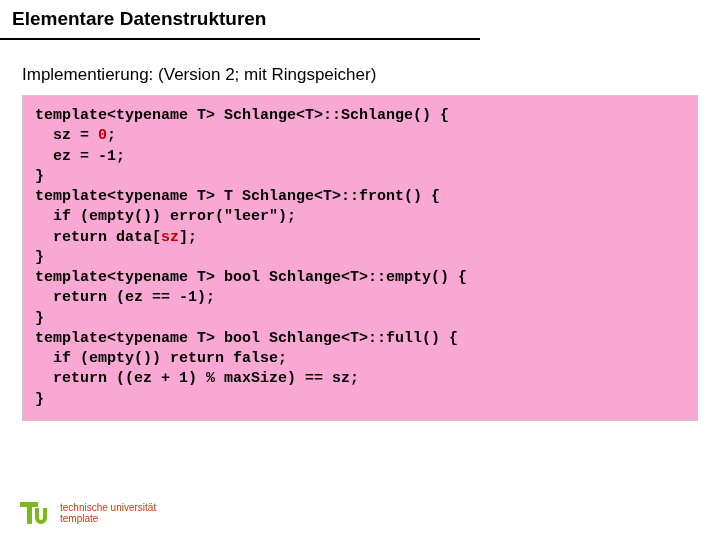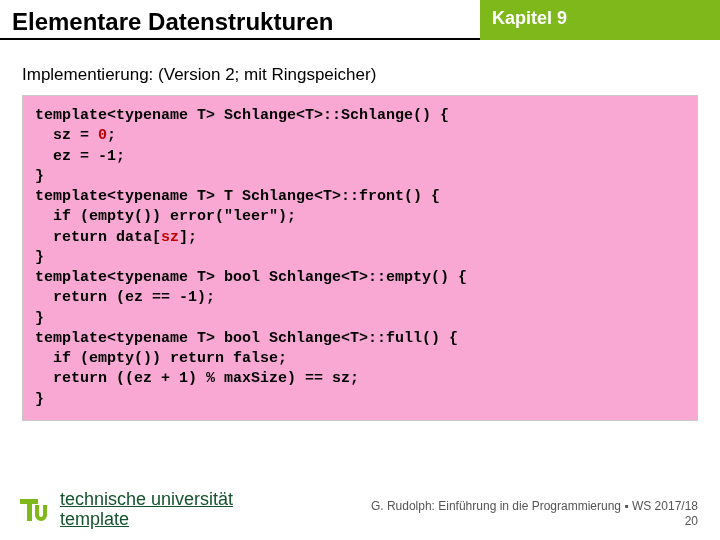--- a/index.html
+++ b/index.html
@@ -12,21 +12,21 @@
     overflow: hidden;
   }
   .header {
     width: 100%;
     height: 40px;
     display: flex;
   }
   .header-left {
     background: #fff;
     color: #000;
-    font-size: 24px;
+    font-size: 19px;
     font-weight: bold;
     padding: 8px 12px;
     flex: 0 0 480px;
     border-bottom: 2px solid #000;
   }
   .header-right {
     background: #7fb81a;
     color: #fff;
     font-size: 18px;
     font-weight: bold;
@@ -66,33 +66,31 @@
     font-size: 12px;
     color: #555;
   }
   .logo {
     display: flex;
     align-items: center;
     gap: 8px;
   }
   .logo svg { display: block; }
   .logo-text {
-    color: #14532d;
-    font-size: 18px;
+    color: #c2410c;
+    font-size: 10px;
     line-height: 1.1;
-    text-decoration: underline;
   }
   .footer-right { text-align: right; line-height: 1.3; }
 </style>
 </head>
 <body>
 
 <div class="header">
   <div class="header-left">Elementare Datenstrukturen</div>
-  <div class="header-right">Kapitel 9</div>
 </div>
 
 <div class="content">
   <div class="subtitle">Implementierung: (Version 2; mit Ringspeicher)</div>
 
   <div class="codebox"><span>template&lt;typename T&gt; Schlange&lt;T&gt;::Schlange() {</span>
 <span>  sz = </span><span class="hl">0</span><span>;</span>
 <span>  ez = -1;</span>
 <span>}</span>
 <span>template&lt;typename T&gt; T Schlange&lt;T&gt;::front() {</span>
@@ -114,17 +112,13 @@
       <rect x="0" y="0" width="34" height="34" fill="none"></rect>
       <rect x="2" y="6" width="18" height="5" fill="#7fb81a"></rect>
       <rect x="9" y="6" width="5" height="22" fill="#7fb81a"></rect>
       <path d="M17 12 v10 a6 6 0 0 0 12 0 v-10 h-4 v10 a2 2 0 0 1 -4 0 v-10 z" fill="#7fb81a"></path>
     </svg>
     <div class="logo-text">
       <div>technische universität</div>
       <div>template</div>
     </div>
   </div>
-  <div class="footer-right">
-    <div>G. Rudolph: Einführung in die Programmierung ▪ WS 2017/18</div>
-    <div>20</div>
-  </div>
 </div>
 
 </body></html>

